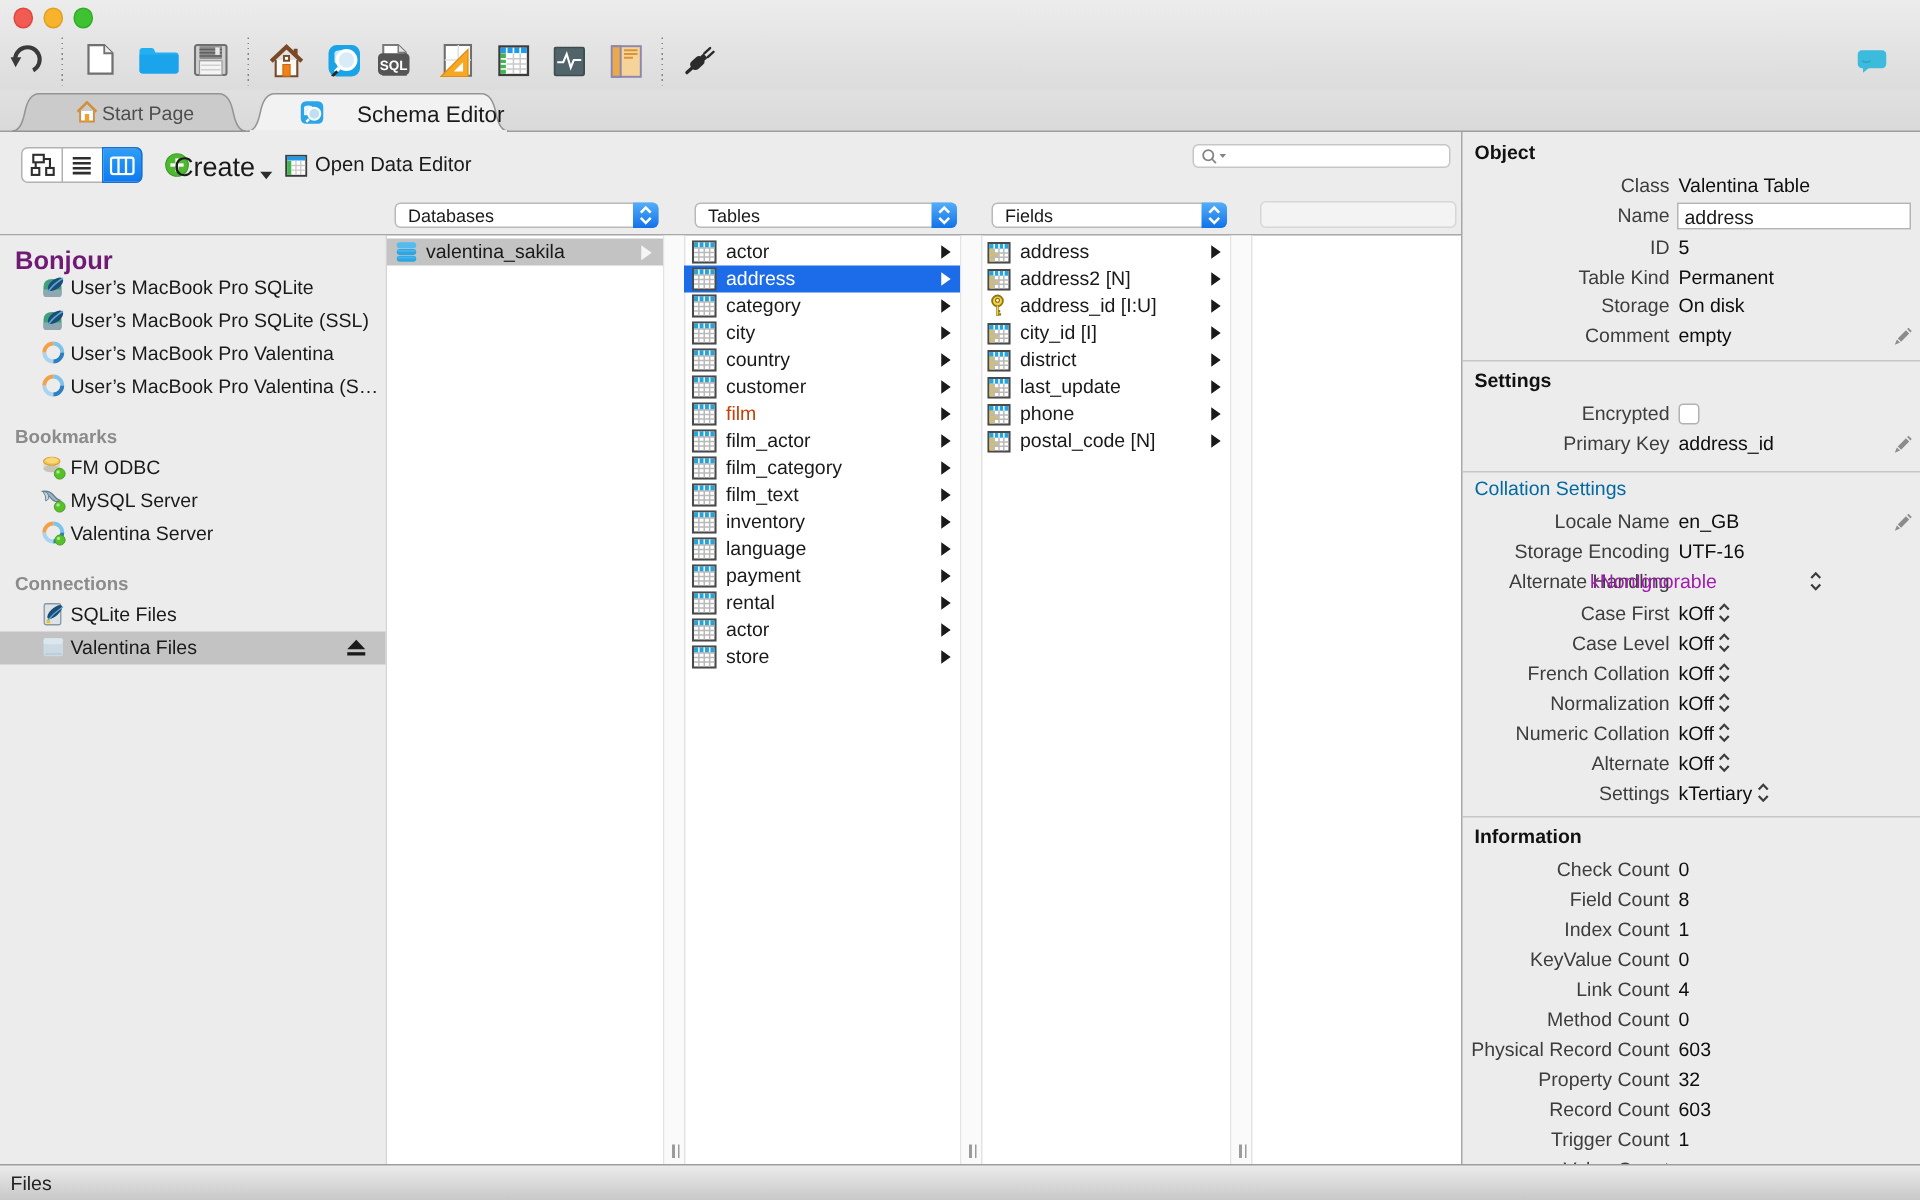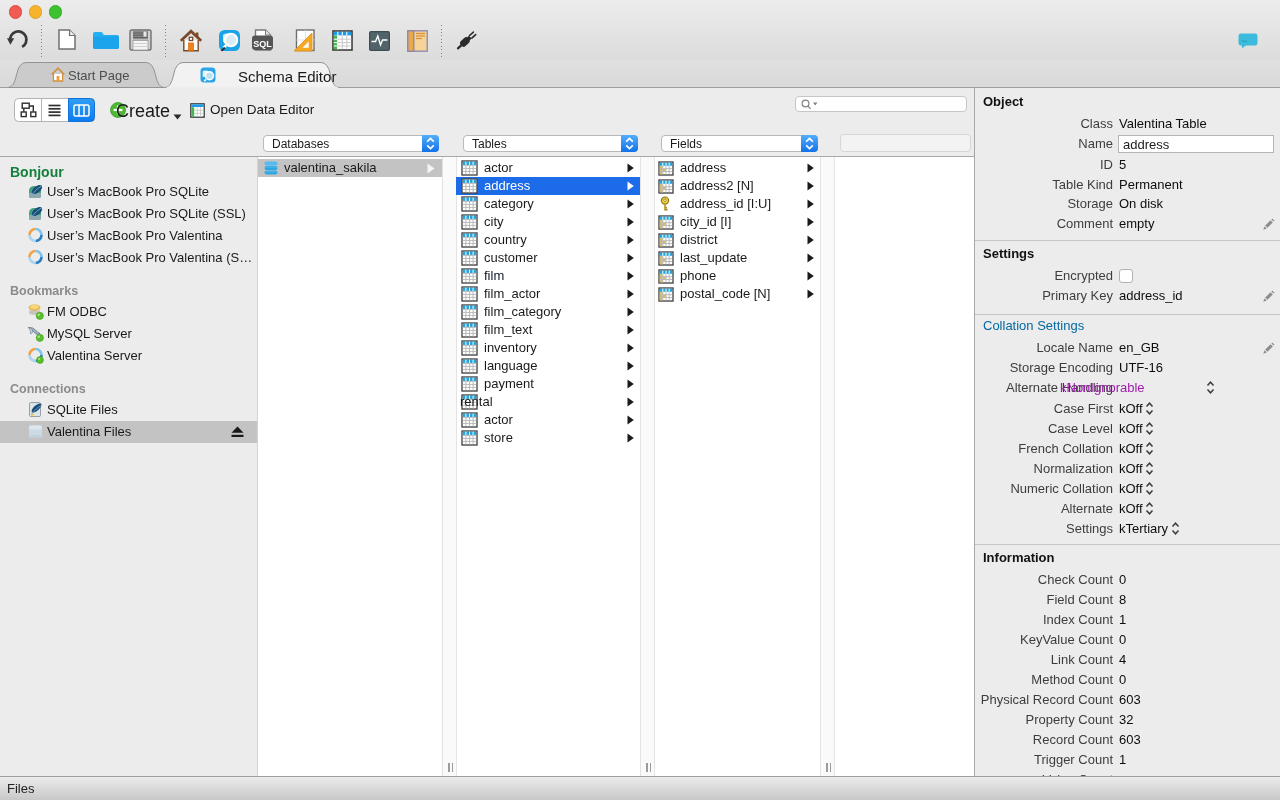--- a/index.html
+++ b/index.html
@@ -221,21 +221,21 @@
       <polyline points="5.2,10.3 8.5,13.6 11.8,10.3" fill="none" stroke="#fff" stroke-width="1.7"></polyline>
     </svg></div>
 <div style="position:absolute;left:661px;top:135px;width:157px;height:17px;background:#fff;border:1px solid #b9b9b9;border-radius:4px;box-sizing:border-box"></div>
 <div style="position:absolute;left:670px;top:137px;font-size:12px;color:#1a1a1a">Fields</div>
 <div style="position:absolute;left:801px;top:135px;width:17px;height:17px;border-radius:0 4px 4px 0;background:linear-gradient(#53aefa,#1272e8);box-sizing:border-box">
 <svg width="17" height="17" viewBox="0 0 17 17">
       <polyline points="5.2,6.7 8.5,3.4 11.8,6.7" fill="none" stroke="#fff" stroke-width="1.7"></polyline>
       <polyline points="5.2,10.3 8.5,13.6 11.8,10.3" fill="none" stroke="#fff" stroke-width="1.7"></polyline>
     </svg></div>
 <div class="abs" style="left:840px;top:134px;width:131px;height:18px;background:#f3f3f3;border:1px solid #d6d6d6;border-radius:4px;box-sizing:border-box"></div>
-<div class="abs" style="left:10px;top:164px;font-size:14px;font-weight:bold;color:#15803d">Bonjour</div>
+<div class="abs" style="left:10px;top:164px;font-size:17px;font-weight:bold;color:#701a75">Bonjour</div>
 <svg class="abs" style="left:27px;top:183px" width="17" height="17" viewBox="0 0 17 17">
 <path d="M2,8 Q2,3 8,3 Q14,3 14,8 L14,13 Q14,15 12,15 L4,15 Q2,15 2,13 Z" fill="#3f9f7f"></path>
 <path d="M2,10 L14,10 L14,13 Q14,15 12,15 L4,15 Q2,15 2,13 Z" fill="#8fa8b0"></path>
 <ellipse cx="10" cy="6.5" rx="6" ry="3.2" transform="rotate(-38 10 6.5)" fill="#1d4d74"></ellipse>
 <path d="M5,11.5 Q9,6 15,2.5" stroke="#5aa8d8" stroke-width="1" fill="none"></path>
   </svg>
 <div class="txt" style="left:47px;top:184px">User’s MacBook Pro SQLite</div>
 <svg class="abs" style="left:27px;top:205px" width="17" height="17" viewBox="0 0 17 17">
 <path d="M2,8 Q2,3 8,3 Q14,3 14,8 L14,13 Q14,15 12,15 L4,15 Q2,15 2,13 Z" fill="#3f9f7f"></path>
 <path d="M2,10 L14,10 L14,13 Q14,15 12,15 L4,15 Q2,15 2,13 Z" fill="#8fa8b0"></path>
@@ -460,21 +460,21 @@
     </g>
 <g stroke="#b9b9b9" stroke-width="1">
       <line x1="4.9" y1="5.4" x2="4.9" y2="14.3"></line>
       <line x1="8.5" y1="5.4" x2="8.5" y2="14.3"></line>
       <line x1="12.1" y1="5.4" x2="12.1" y2="14.3"></line>
       <line x1="1.7" y1="8.4" x2="15.3" y2="8.4"></line>
       <line x1="1.7" y1="11.4" x2="15.3" y2="11.4"></line>
       <line x1="1.7" y1="5.35" x2="15.3" y2="5.35"></line>
     </g>
 </svg>
-<div class="txt" style="left:484px;top:268px;color:#0f172a">film</div>
+<div class="txt" style="left:484px;top:268px;color:#c2410c">film</div>
 <svg style="position:absolute;left:627px;top:271px" width="7" height="10" viewBox="0 0 7 10">
     <polygon points="0.5,0.5 6.8,5 0.5,9.5" fill="#1a1a1a"></polygon>
   </svg>
 <svg style="position:absolute;left:461px;top:286px" width="17" height="16" viewBox="0 0 17 16">
 <rect x="1" y="1" width="15" height="14" fill="#fff" stroke="#4a4a4a" stroke-width="1.4"></rect>
 <rect x="1.7" y="1.7" width="13.6" height="3.4" fill="#25a3db"></rect>
 <g stroke="#fff" stroke-width="1">
       <line x1="4.9" y1="1.7" x2="4.9" y2="5.1"></line>
       <line x1="8.5" y1="1.7" x2="8.5" y2="5.1"></line>
       <line x1="12.1" y1="1.7" x2="12.1" y2="5.1"></line>
@@ -607,21 +607,21 @@
     </g>
 <g stroke="#b9b9b9" stroke-width="1">
       <line x1="4.9" y1="5.4" x2="4.9" y2="14.3"></line>
       <line x1="8.5" y1="5.4" x2="8.5" y2="14.3"></line>
       <line x1="12.1" y1="5.4" x2="12.1" y2="14.3"></line>
       <line x1="1.7" y1="8.4" x2="15.3" y2="8.4"></line>
       <line x1="1.7" y1="11.4" x2="15.3" y2="11.4"></line>
       <line x1="1.7" y1="5.35" x2="15.3" y2="5.35"></line>
     </g>
 </svg>
-<div class="txt" style="left:460px;top:394px;color:#1a1a1a">rental</div>
+<div class="txt" style="left:484px;top:394px;color:#1a1a1a">rental</div>
 <svg style="position:absolute;left:627px;top:397px" width="7" height="10" viewBox="0 0 7 10">
     <polygon points="0.5,0.5 6.8,5 0.5,9.5" fill="#1a1a1a"></polygon>
   </svg>
 <svg style="position:absolute;left:461px;top:412px" width="17" height="16" viewBox="0 0 17 16">
 <rect x="1" y="1" width="15" height="14" fill="#fff" stroke="#4a4a4a" stroke-width="1.4"></rect>
 <rect x="1.7" y="1.7" width="13.6" height="3.4" fill="#25a3db"></rect>
 <g stroke="#fff" stroke-width="1">
       <line x1="4.9" y1="1.7" x2="4.9" y2="5.1"></line>
       <line x1="8.5" y1="1.7" x2="8.5" y2="5.1"></line>
       <line x1="12.1" y1="1.7" x2="12.1" y2="5.1"></line>

